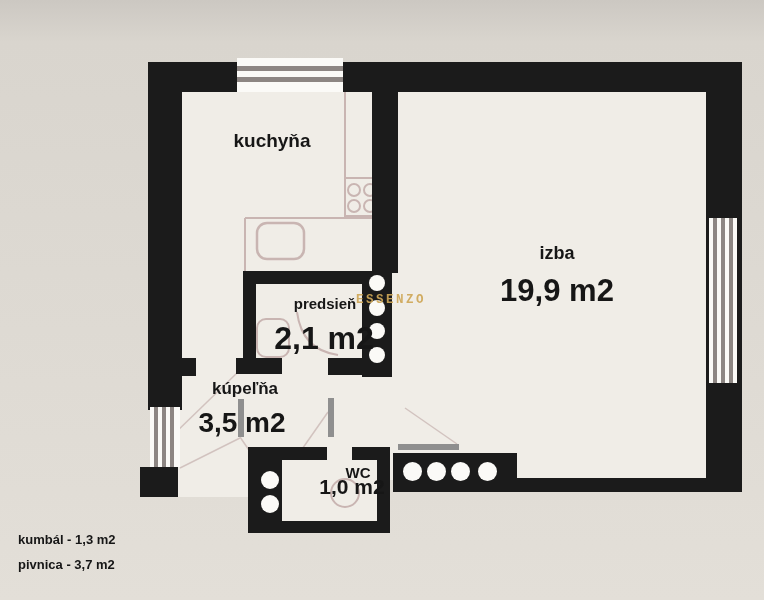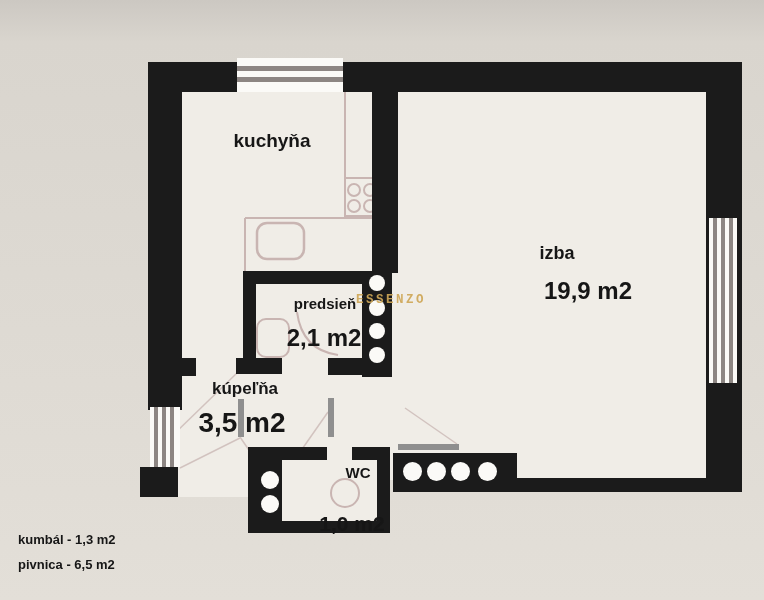--- a/index.html
+++ b/index.html
@@ -103,26 +103,26 @@
     <div class="vstripe" style="left:12px;"></div>
     <div class="vstripe" style="left:20px;"></div>
   </div>
 
   <div class="abs leaf z20" style="left:238px;top:399px;width:6px;height:38px;"></div>
   <div class="abs leaf z20" style="left:328px;top:398px;width:6px;height:39px;"></div>
   <div class="abs leaf z20" style="left:398px;top:444px;width:61px;height:6px;"></div>
 
   <div class="lbl z30" style="left:256px;top:141px;font-size:19px;">kuchyňa</div>
   <div class="lbl z30" style="left:541px;top:253px;font-size:18px;">izba</div>
-  <div class="lbl z30" style="left:572px;top:291px;font-size:24px;">19,9 m2</div>
+  <div class="lbl z30" style="left:541px;top:291px;font-size:31px;">19,9 m2</div>
   <div class="lbl z30" style="left:309px;top:303px;font-size:15px;">predsieň</div>
-  <div class="lbl z30" style="left:308px;top:338px;font-size:24px;">2,1 m2</div>
+  <div class="lbl z30" style="left:308px;top:338px;font-size:32px;">2,1 m2</div>
   <div class="lbl z30" style="left:229px;top:389px;font-size:17px;">kúpeľňa</div>
   <div class="lbl z30" style="left:226px;top:423px;font-size:28px;">3,5 m2</div>
   <div class="lbl z30" style="left:342px;top:472px;font-size:15px;text-align:right;">WC</div>
-  <div class="lbl z30" style="left:336px;top:524px;font-size:21px;">1,0 m2</div>
+  <div class="lbl z30" style="left:336px;top:487px;font-size:21px;">1,0 m2</div>
 
   <div class="watermark" style="left:356px;top:293px;font-family:Liberation Mono, monospace;">ESSENZO</div>
 
   <div class="foot" style="left:18px;top:532px;">kumbál - 1,3 m2</div>
-  <div class="foot" style="left:18px;top:557px;">pivnica - 6,5 m2</div>
+  <div class="foot" style="left:18px;top:557px;">pivnica - 3,7 m2</div>
 
 </div>
 
 </body></html>

